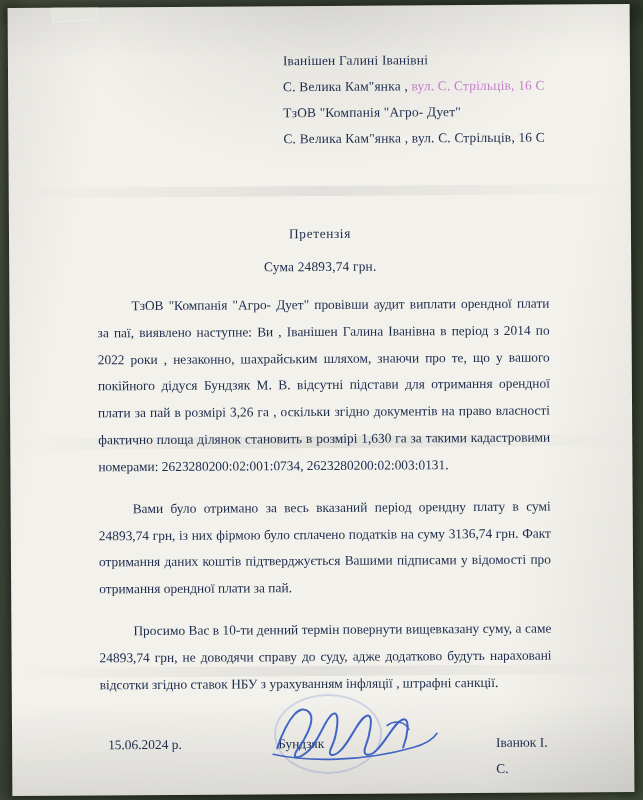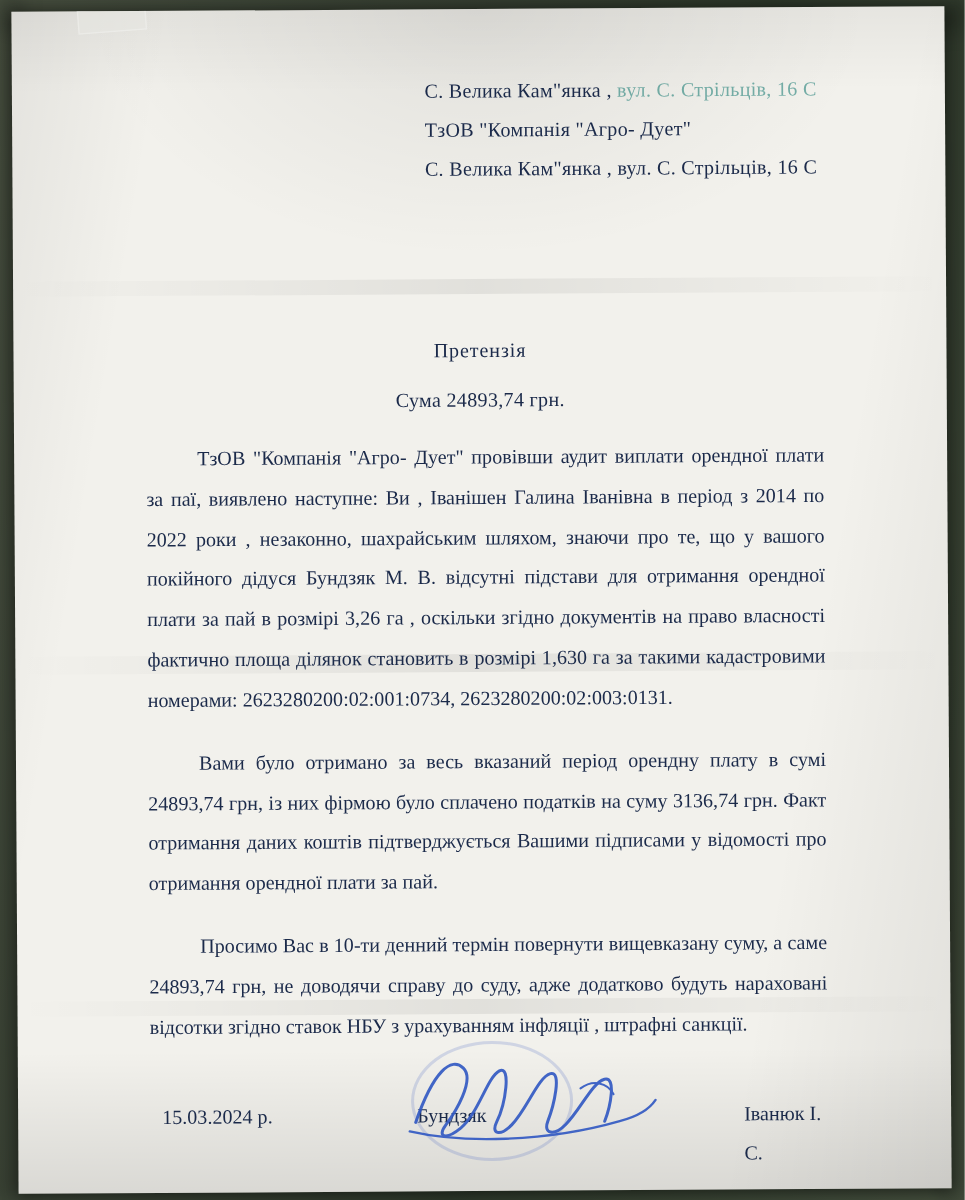--- a/index.html
+++ b/index.html
@@ -75,21 +75,21 @@
     position: absolute;
     left: 275px;
     top: 42px;
     width: 330px;
   }
   .addr-line {
     white-space: nowrap;
     letter-spacing: 0.2px;
   }
   .addr-line .faded {
-    color: #0f766e;
+    color: #a21caf;
     opacity: 0.55;
   }
 
   .title {
     position: absolute;
     left: 0;
     top: 215px;
     width: 622px;
     text-align: center;
     letter-spacing: 0.6px;
@@ -182,21 +182,21 @@
   <div id="paper">
 
     <div class="crease" style="left:0;top:180px;width:622px;height:10px;"></div>
     <div class="crease" style="left:0;top:430px;width:622px;height:12px;"></div>
     <div class="crease" style="left:0;top:660px;width:622px;height:10px;"></div>
 
     <div id="content">
 
       <div class="addr-block">
         <div class="addr-line">
-          <span class="faded"></span>
+          <span>Іванішен Галині Іванівні</span><span class="faded"></span>
         </div>
         <div class="addr-line">
           <span>С. Велика Кам"янка , </span><span class="faded">вул. С. Стрільців, 16 С</span>
         </div>
         <div class="addr-line">
           <span>ТзОВ "Компанія "Агро- Дует"</span><span class="faded"></span>
         </div>
         <div class="addr-line">
           <span>С. Велика Кам"янка , вул. С. Стрільців, 16 С</span><span class="faded"></span>
         </div>
@@ -205,21 +205,21 @@
       <div class="title">Претензія</div>
       <div class="sum-line">Сума 24893,74 грн.</div>
 
       <div class="body-block">
         <p>ТзОВ "Компанія "Агро- Дует" провівши аудит виплати орендної плати за паї, виявлено наступне: Ви , Іванішен Галина Іванівна в період з 2014 по 2022 роки , незаконно, шахрайським шляхом, знаючи про те, що у вашого покійного дідуся Бундзяк М. В. відсутні підстави для отримання орендної плати  за пай в розмірі 3,26 га , оскільки згідно документів на право власності фактично площа ділянок становить  в розмірі 1,630 га за такими кадастровими номерами: 2623280200:02:001:0734,  2623280200:02:003:0131.</p>
         <p>Вами було отримано   за весь вказаний період орендну плату в сумі 24893,74 грн, із них фірмою було сплачено податків на суму 3136,74 грн. Факт отримання даних коштів підтверджується Вашими підписами у відомості про отримання орендної плати за пай.</p>
         <p>Просимо Вас в 10-ти денний термін повернути вищевказану суму, а саме 24893,74 грн, не доводячи справу до суду, адже додатково будуть нараховані відсотки згідно ставок НБУ з урахуванням інфляції , штрафні санкції.</p>
       </div>
 
       <div class="footer">
-        <span class="date">15.03.2024 р.</span>
+        <span class="date">15.06.2024 р.</span>
         <span class="role">Бундзяк</span>
         <span class="name">Іванюк І. С.</span>
       </div>
     </div>
 
     <div class="stamp"></div>
 
     <svg class="signature" viewBox="0 0 180 72">
       <g fill="none" stroke="#2f57c2" stroke-width="2" stroke-linecap="round" stroke-linejoin="round" opacity="0.9">
         <path d="M10,52 C22,18 34,8 42,16 C50,24 36,46 30,54 C24,62 30,64 40,56 C52,46 58,22 66,18 C74,14 70,40 64,52 C60,60 66,62 74,54 C84,44 92,22 100,20 C108,18 102,42 98,52 C95,60 102,62 110,54 C120,44 128,26 136,24 C144,22 140,42 136,52"></path>

